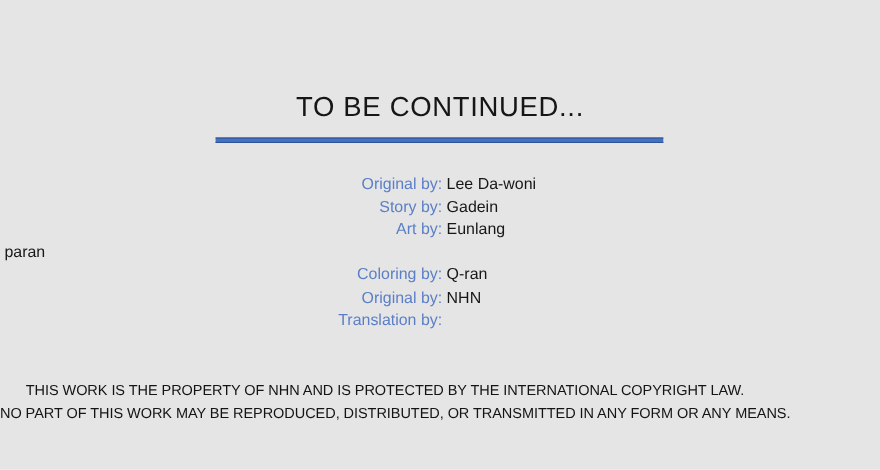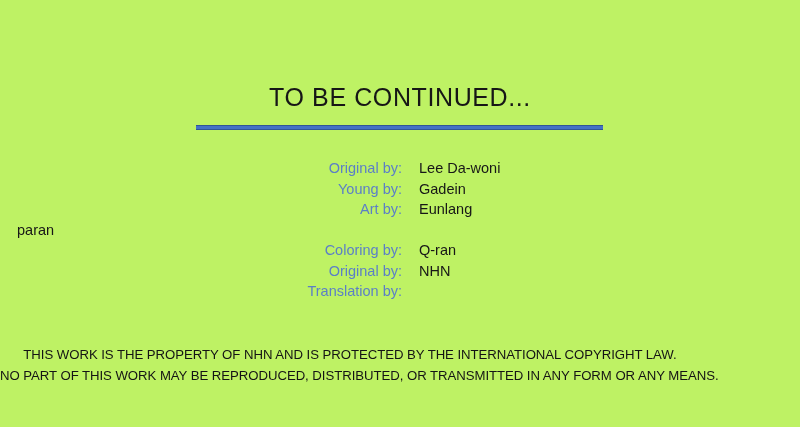--- a/index.html
+++ b/index.html
@@ -10,21 +10,21 @@
     width: 800px;
     height: 427px;
     background: #ffffff;
     font-family: "Liberation Sans", sans-serif;
     overflow: hidden;
     position: relative;
   }
   .slide {
     position: absolute;
     inset: 0;
-    background: #bef264;
+    background: #e5e5e5;
   }
 
   
   .title {
     position: absolute;
     top: 82px;
     left: 0;
     width: 800px;
     text-align: center;
     font-size: 25px;
@@ -66,21 +66,21 @@
   }
   .credit-label {
     width: 402px;
     text-align: right;
     color: #5b7fc7;
     font-size: 14.5px;
     line-height: 20.5px;
     white-space: nowrap;
   }
   .credit-value {
-    margin-left: 17px;
+    margin-left: 4px;
     color: #171717;
     font-size: 14.5px;
     line-height: 20.5px;
     white-space: nowrap;
   }
 
   
   .copyright {
     position: absolute;
     top: 344px;
@@ -108,21 +108,21 @@
   </div>
 
   <div class="credits">
 
     <div class="credit-row">
       <span class="credit-label">Original by:</span>
       <span class="credit-value">Lee Da-woni</span>
     </div>
 
     <div class="credit-row">
-      <span class="credit-label">Young by:</span>
+      <span class="credit-label">Story by:</span>
       <span class="credit-value">Gadein</span>
     </div>
 
     <div class="credit-row">
       <span class="credit-label">Art by:</span>
       <span class="credit-value">Eunlang</span>
     </div>
 
     <div class="credit-row">
       <span class="credit-value">paran</span>

